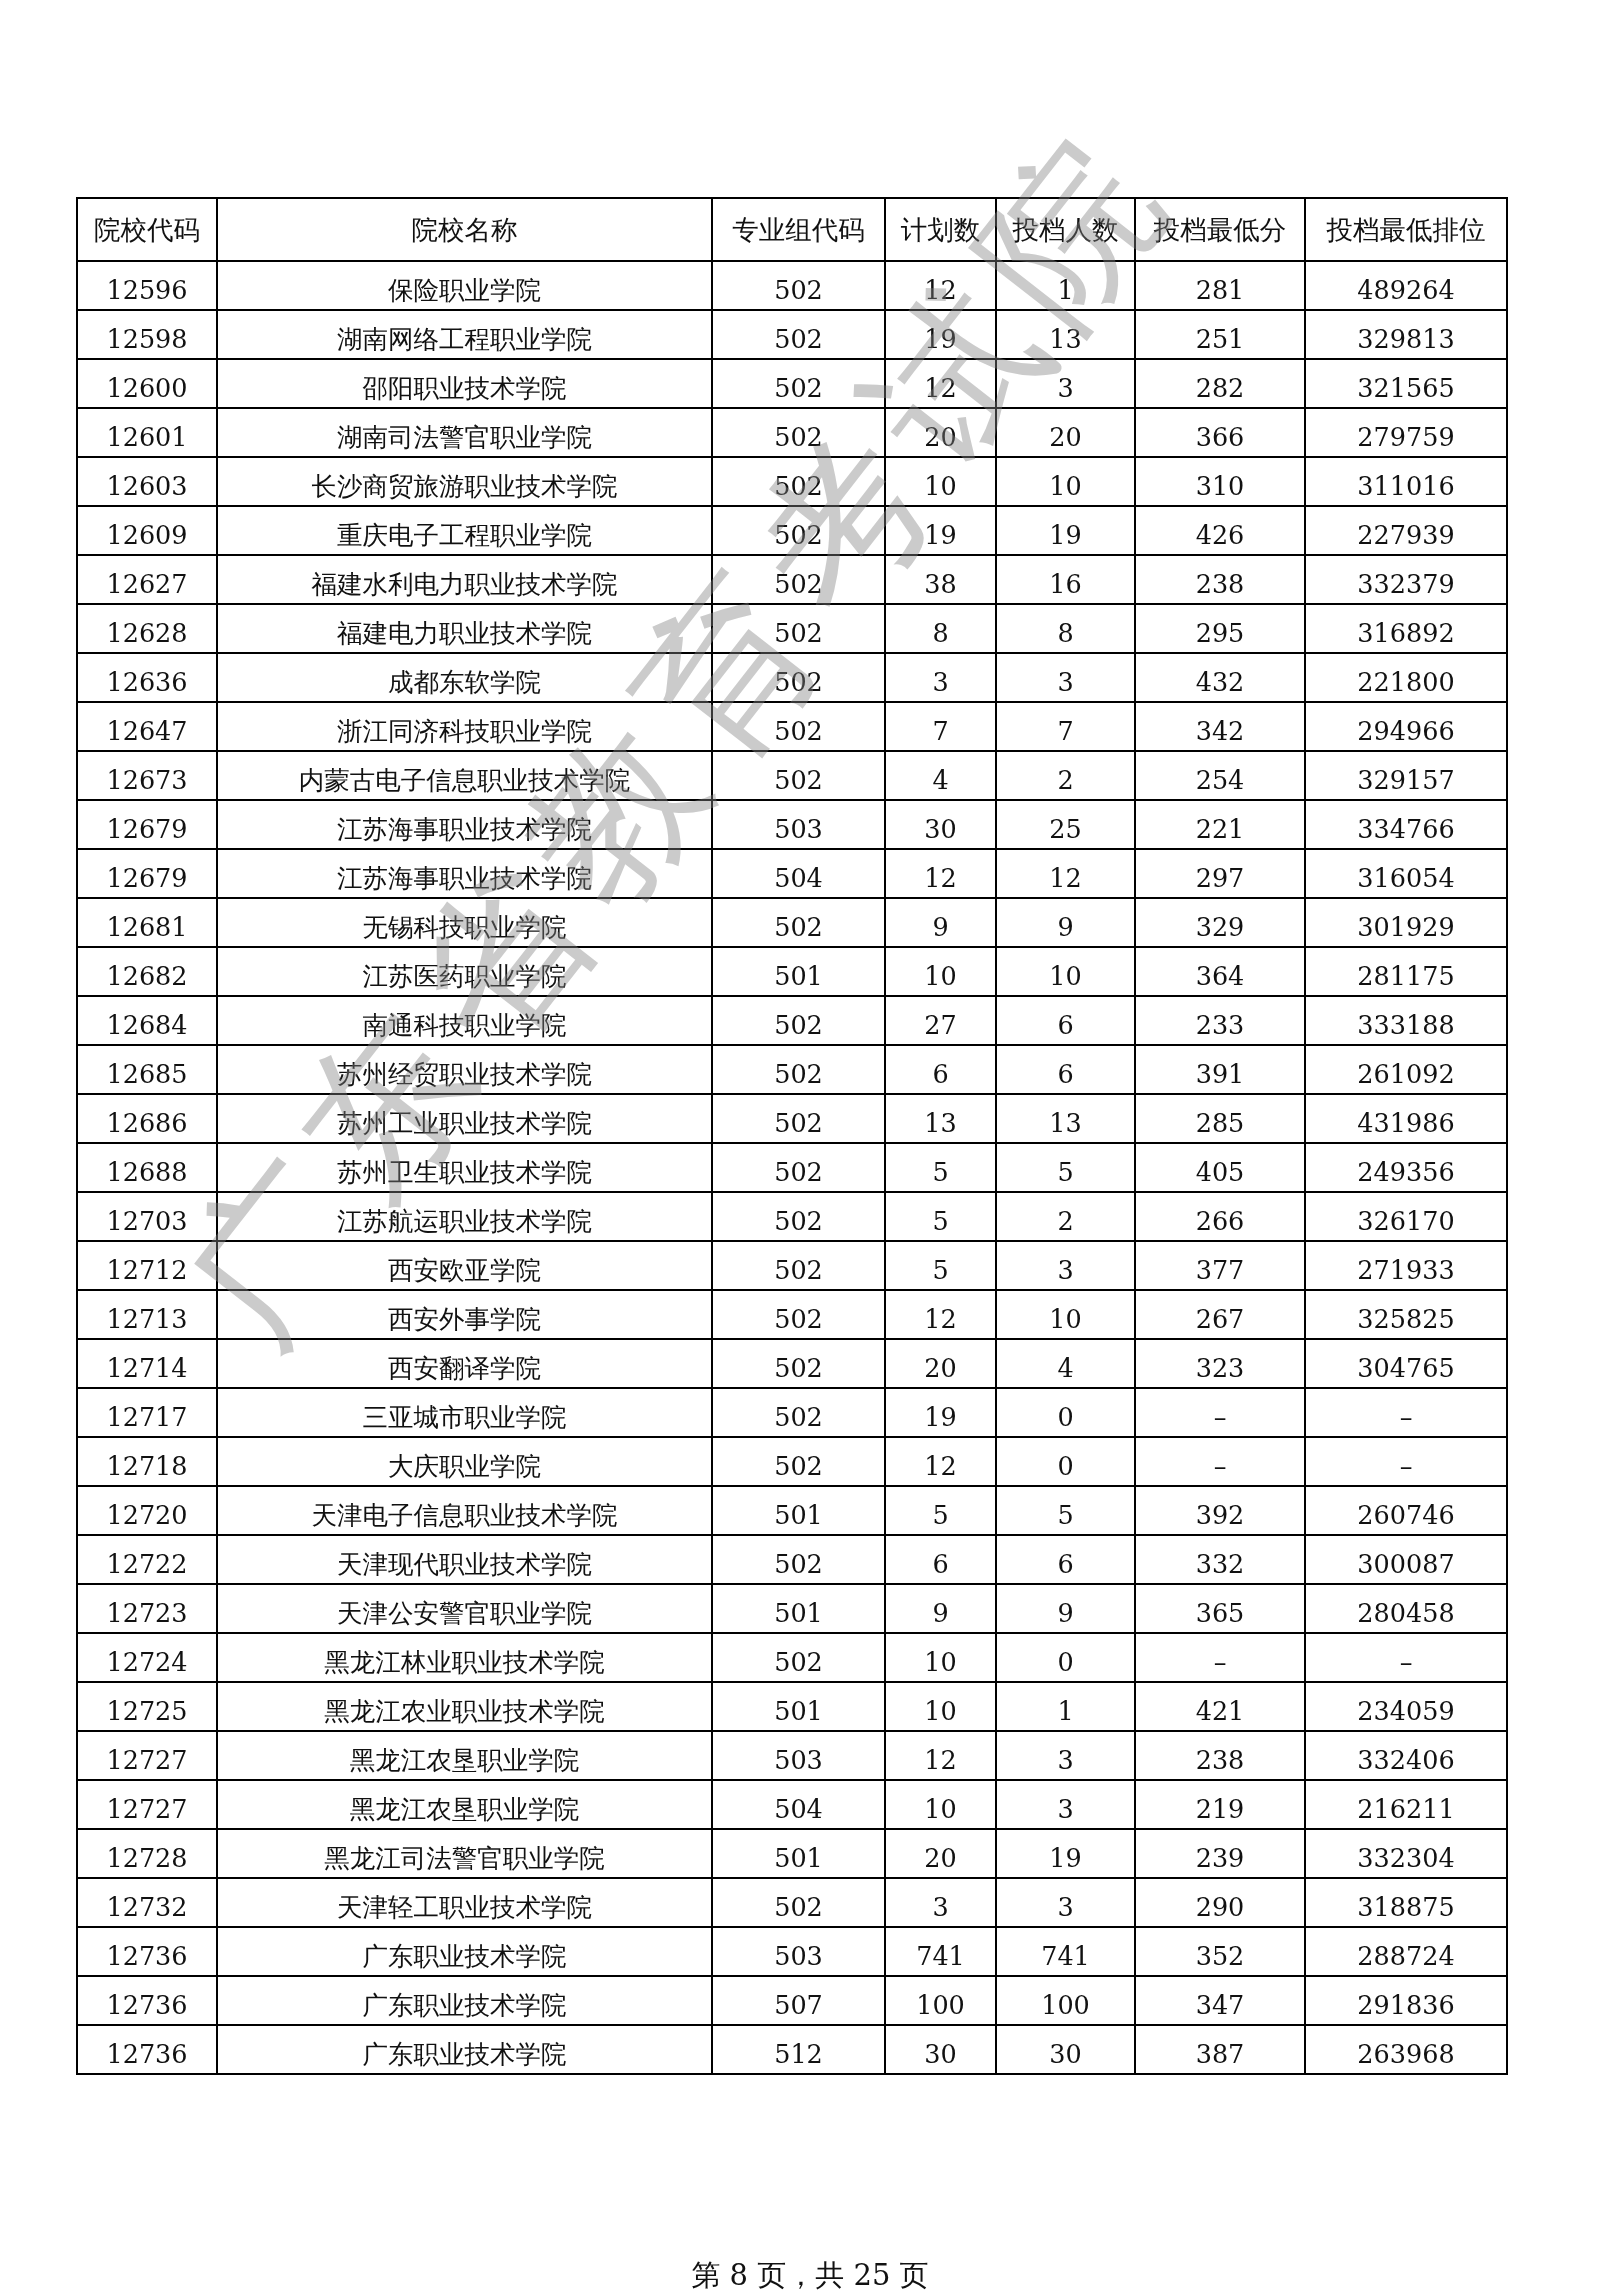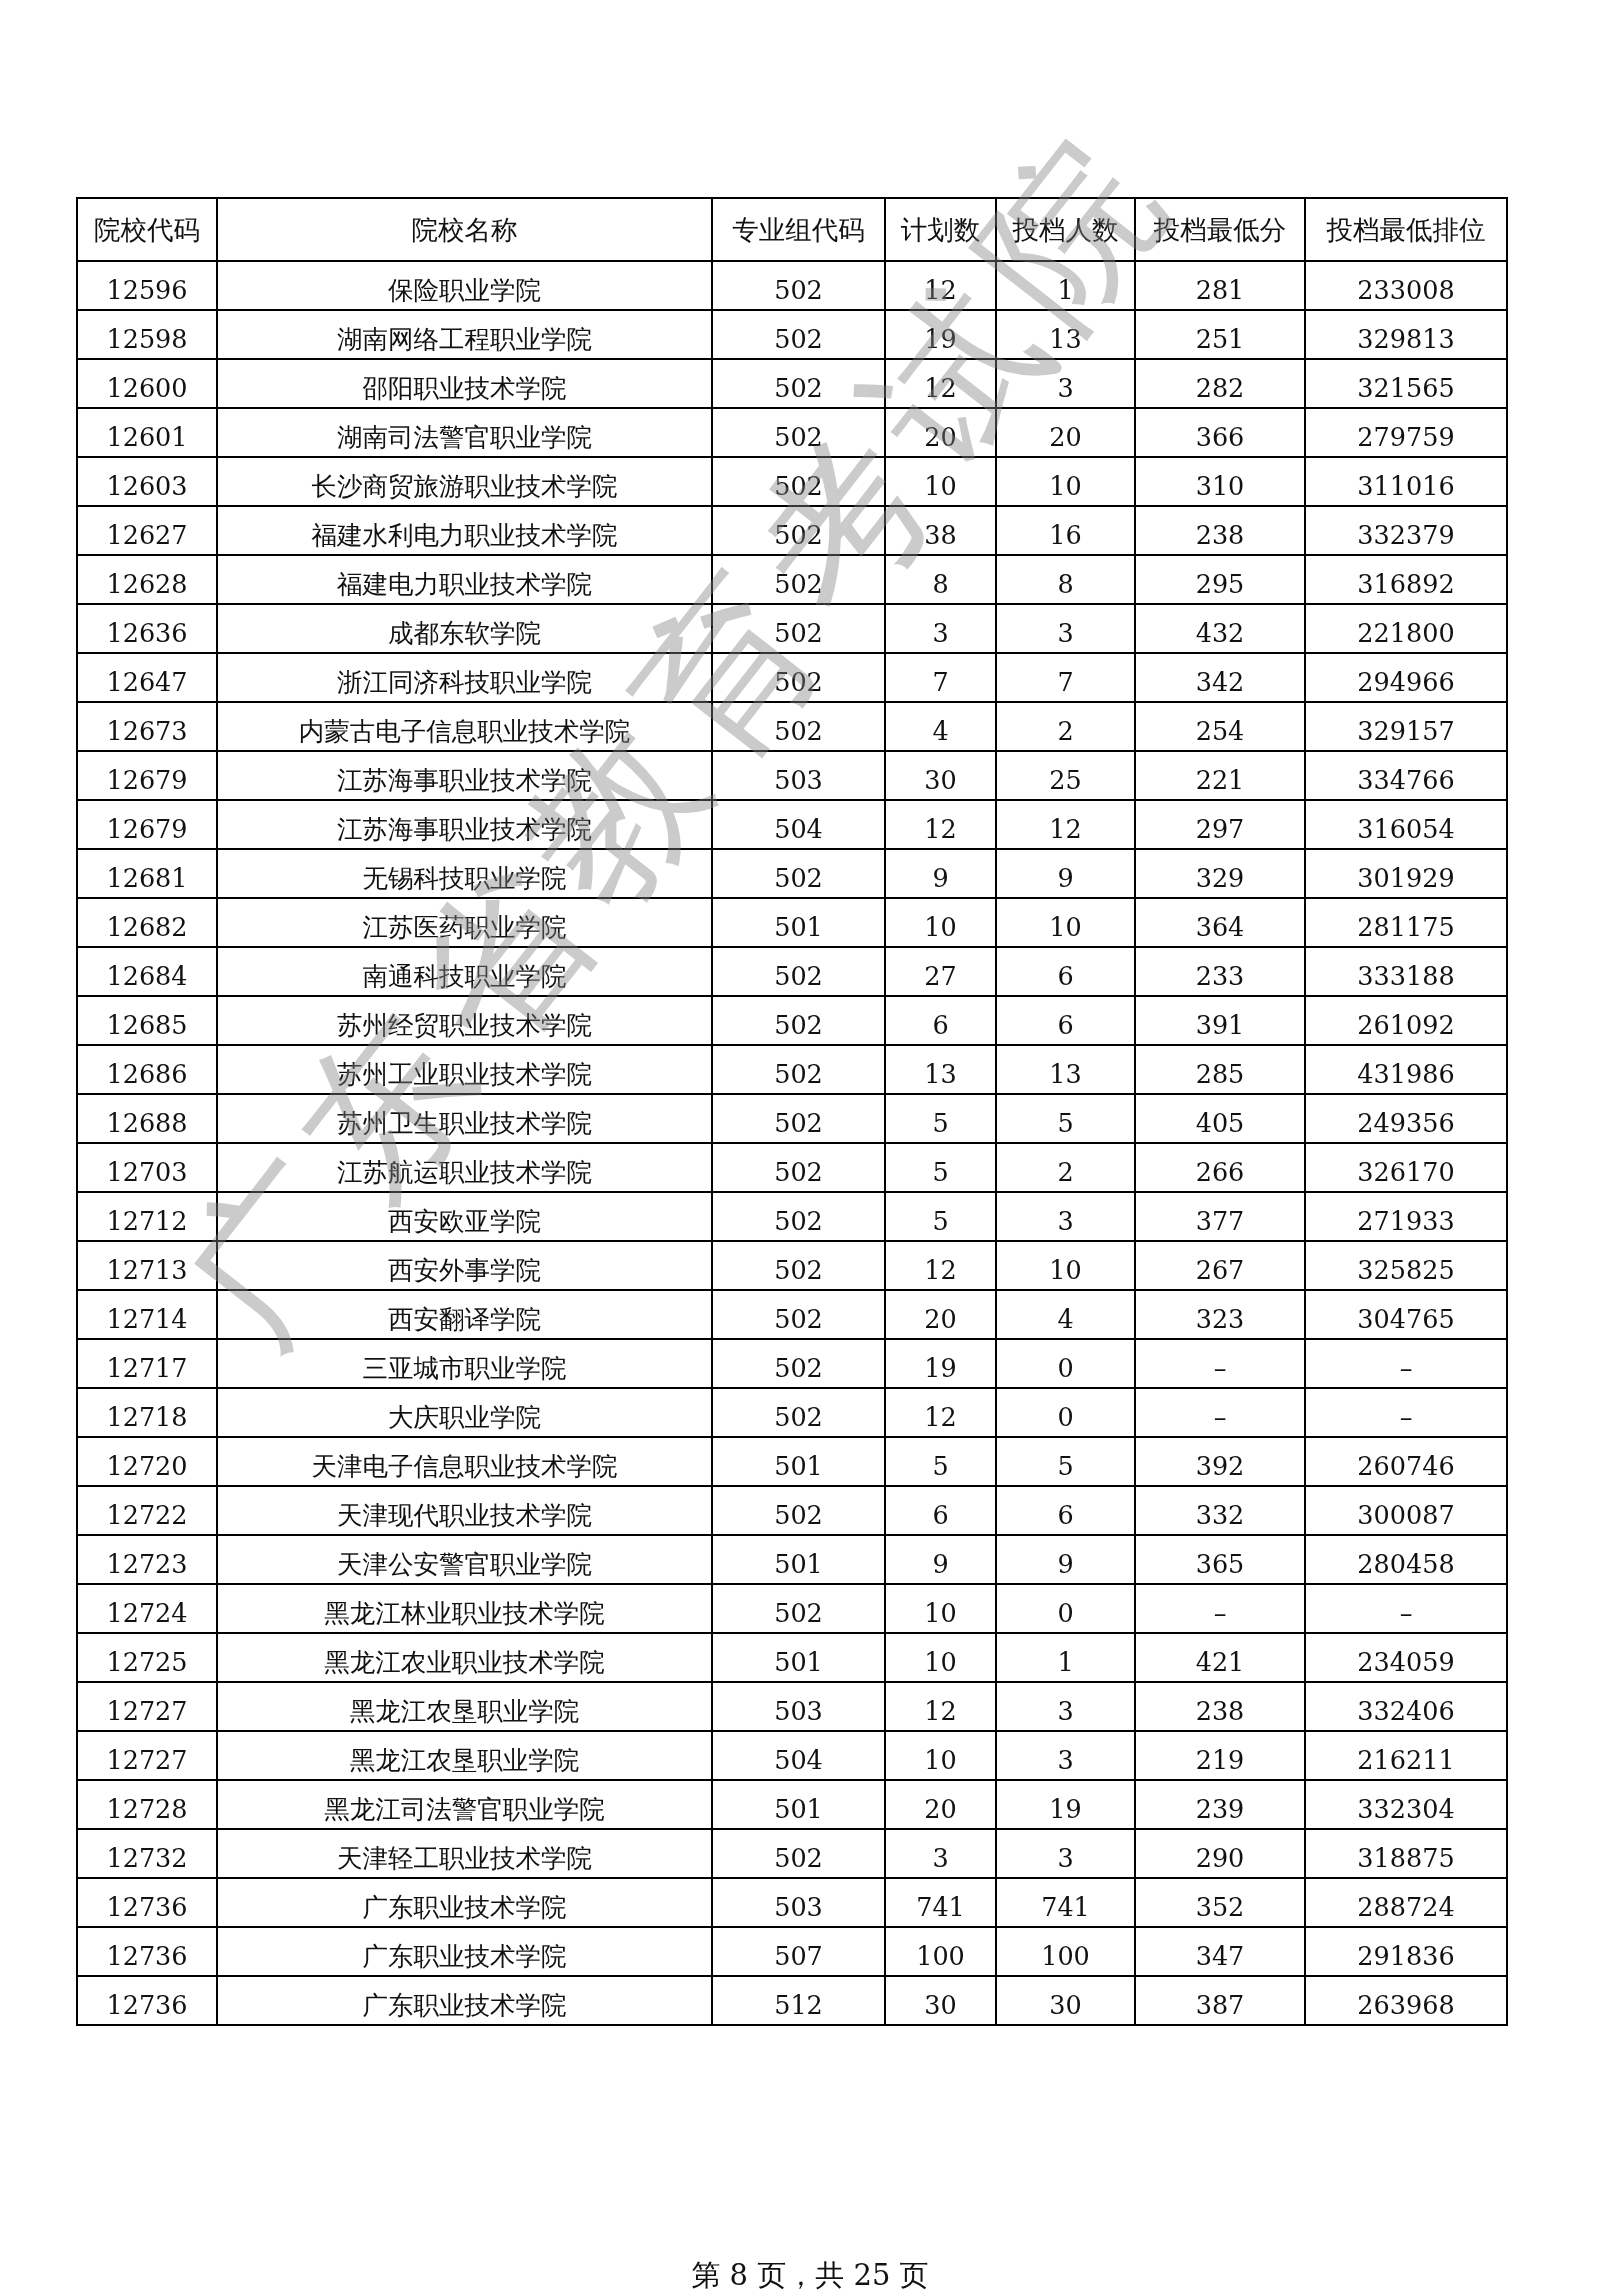--- a/index.html
+++ b/index.html
@@ -48,21 +48,21 @@
       </tr>
     </thead>
     <tbody id="tbody">
         <tr>
           <td><span>12596</span></td>
           <td><span>保险职业学院</span></td>
           <td><span>502</span></td>
           <td><span>12</span></td>
           <td><span>1</span></td>
           <td><span>281</span></td>
-          <td><span>233008</span></td>
+          <td><span>489264</span></td>
         </tr>
         <tr>
           <td><span>12598</span></td>
           <td><span>湖南网络工程职业学院</span></td>
           <td><span>502</span></td>
           <td><span>19</span></td>
           <td><span>13</span></td>
           <td><span>251</span></td>
           <td><span>329813</span></td>
         </tr>
@@ -85,20 +85,29 @@
           <td><span>279759</span></td>
         </tr>
         <tr>
           <td><span>12603</span></td>
           <td><span>长沙商贸旅游职业技术学院</span></td>
           <td><span>502</span></td>
           <td><span>10</span></td>
           <td><span>10</span></td>
           <td><span>310</span></td>
           <td><span>311016</span></td>
+        </tr>
+        <tr>
+          <td><span>12609</span></td>
+          <td><span>重庆电子工程职业学院</span></td>
+          <td><span>502</span></td>
+          <td><span>19</span></td>
+          <td><span>19</span></td>
+          <td><span>426</span></td>
+          <td><span>227939</span></td>
         </tr>
         <tr>
           <td><span>12627</span></td>
           <td><span>福建水利电力职业技术学院</span></td>
           <td><span>502</span></td>
           <td><span>38</span></td>
           <td><span>16</span></td>
           <td><span>238</span></td>
           <td><span>332379</span></td>
         </tr>

